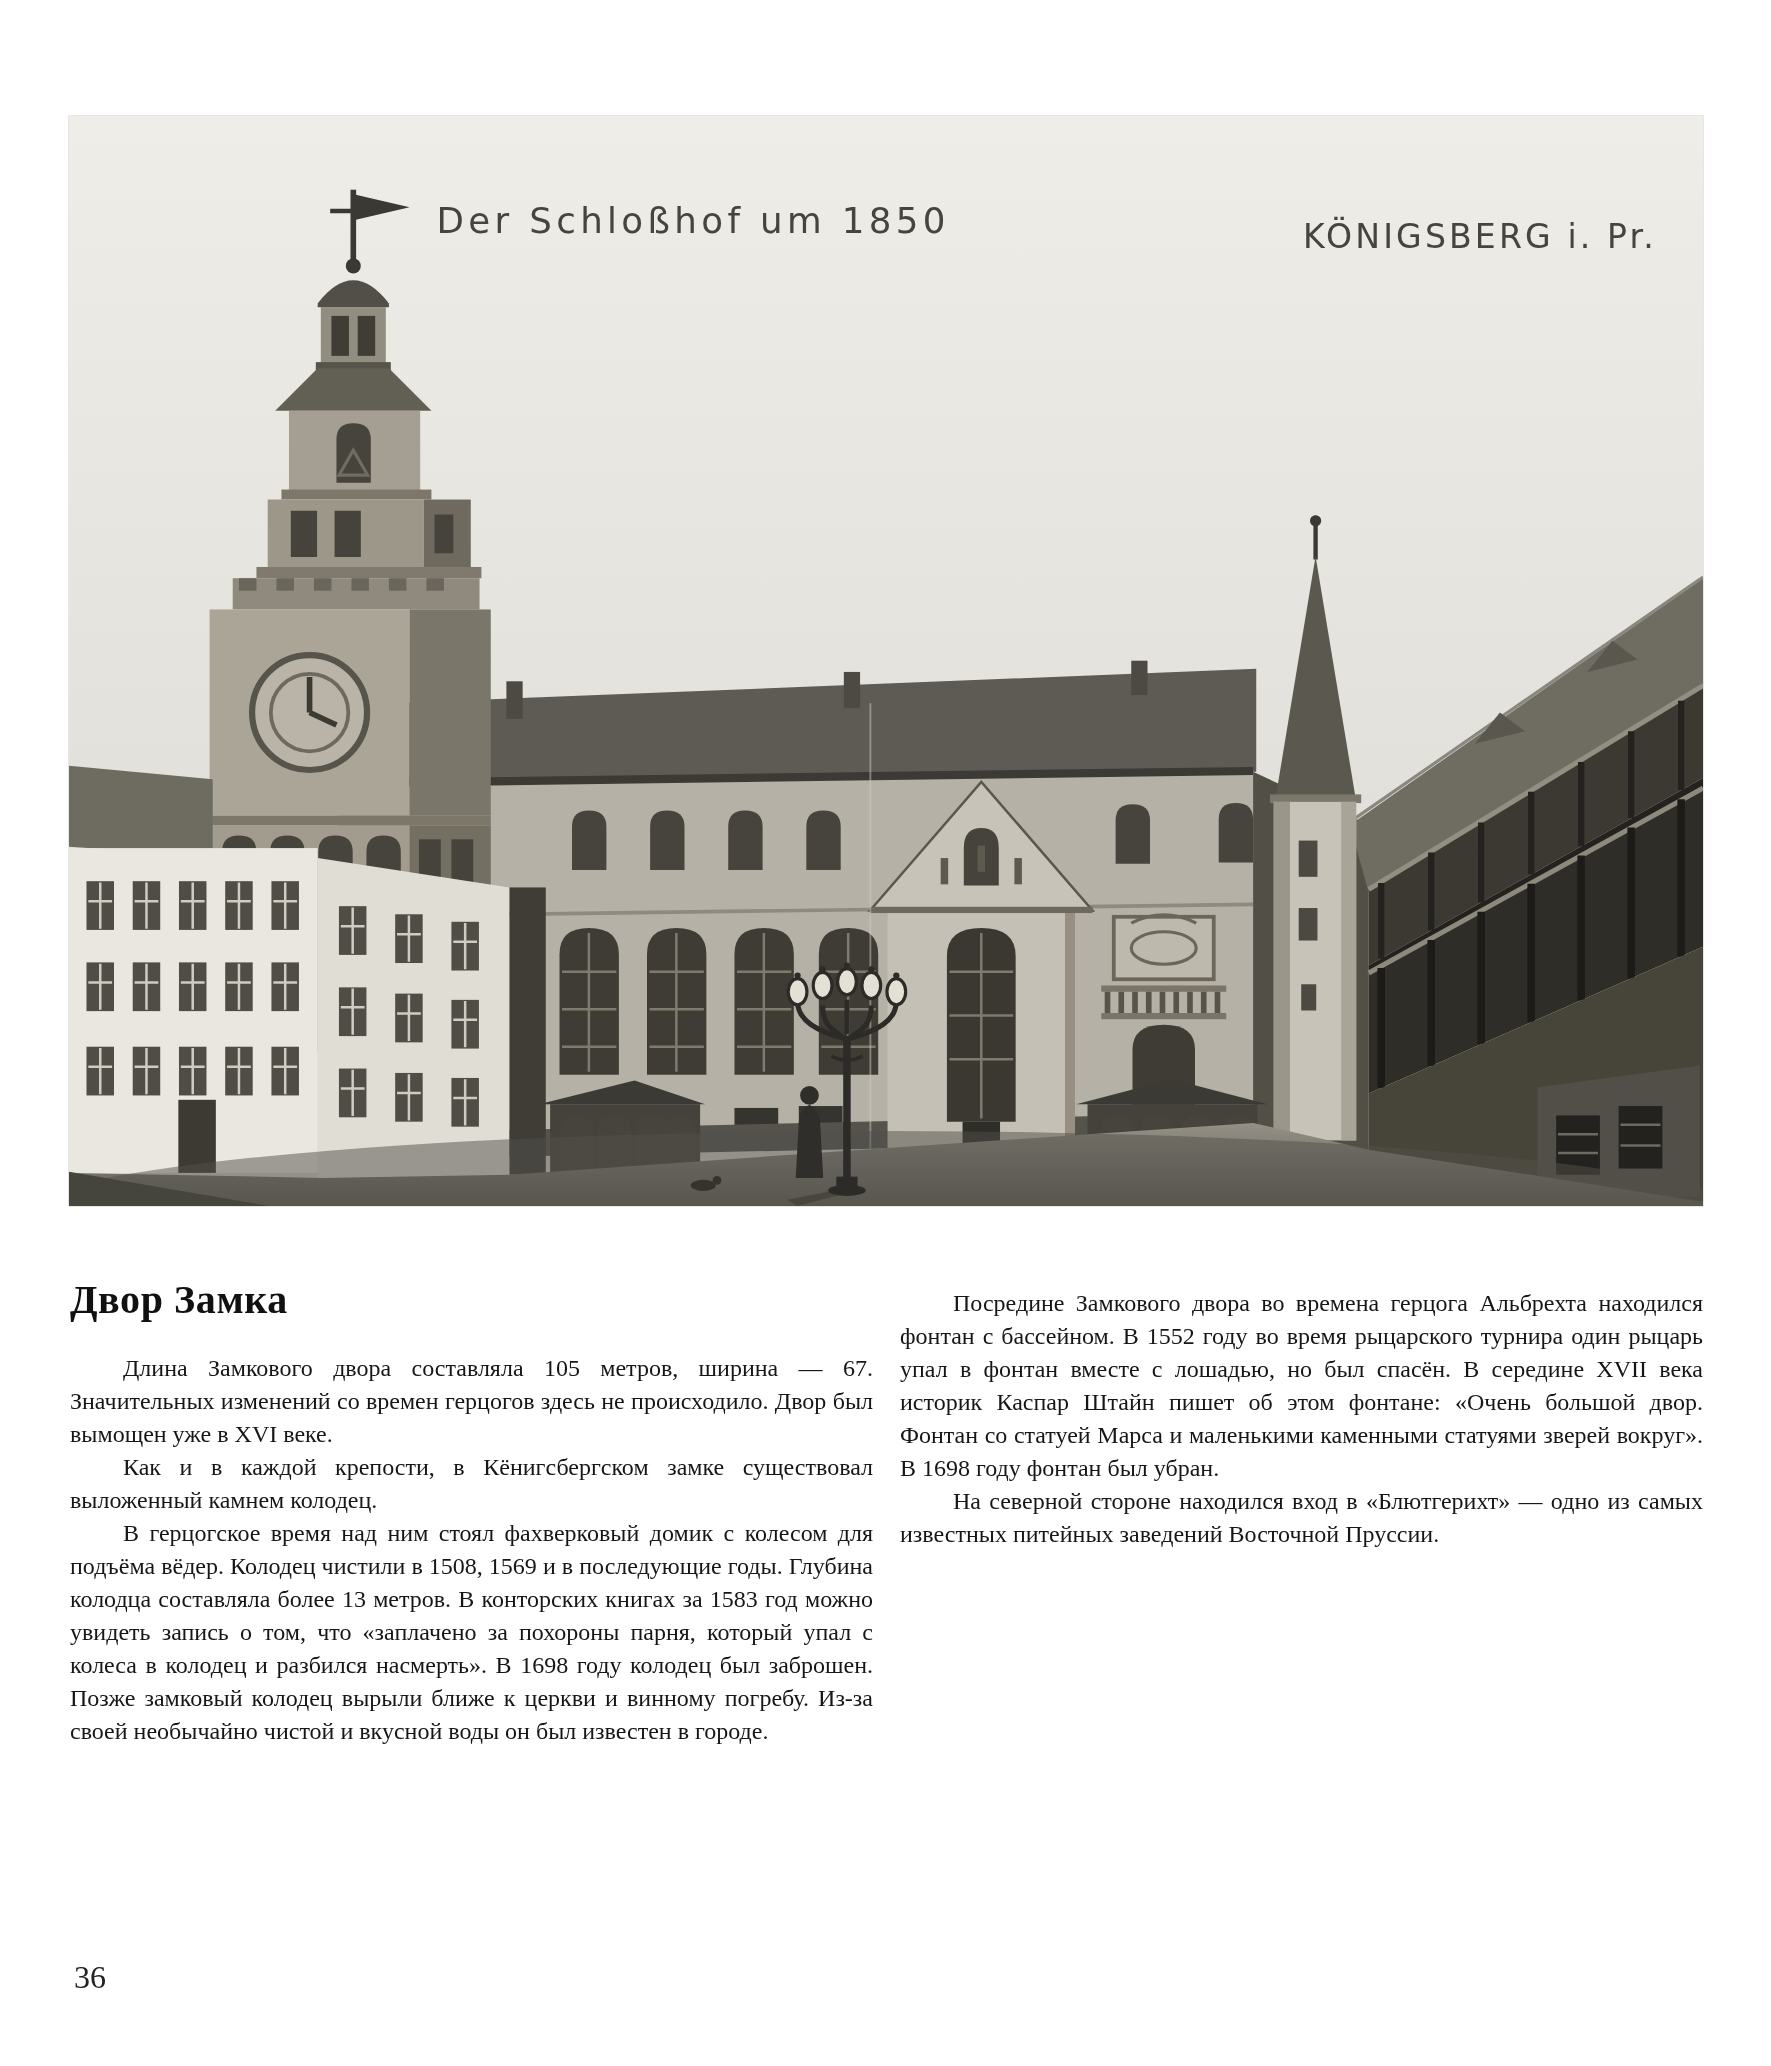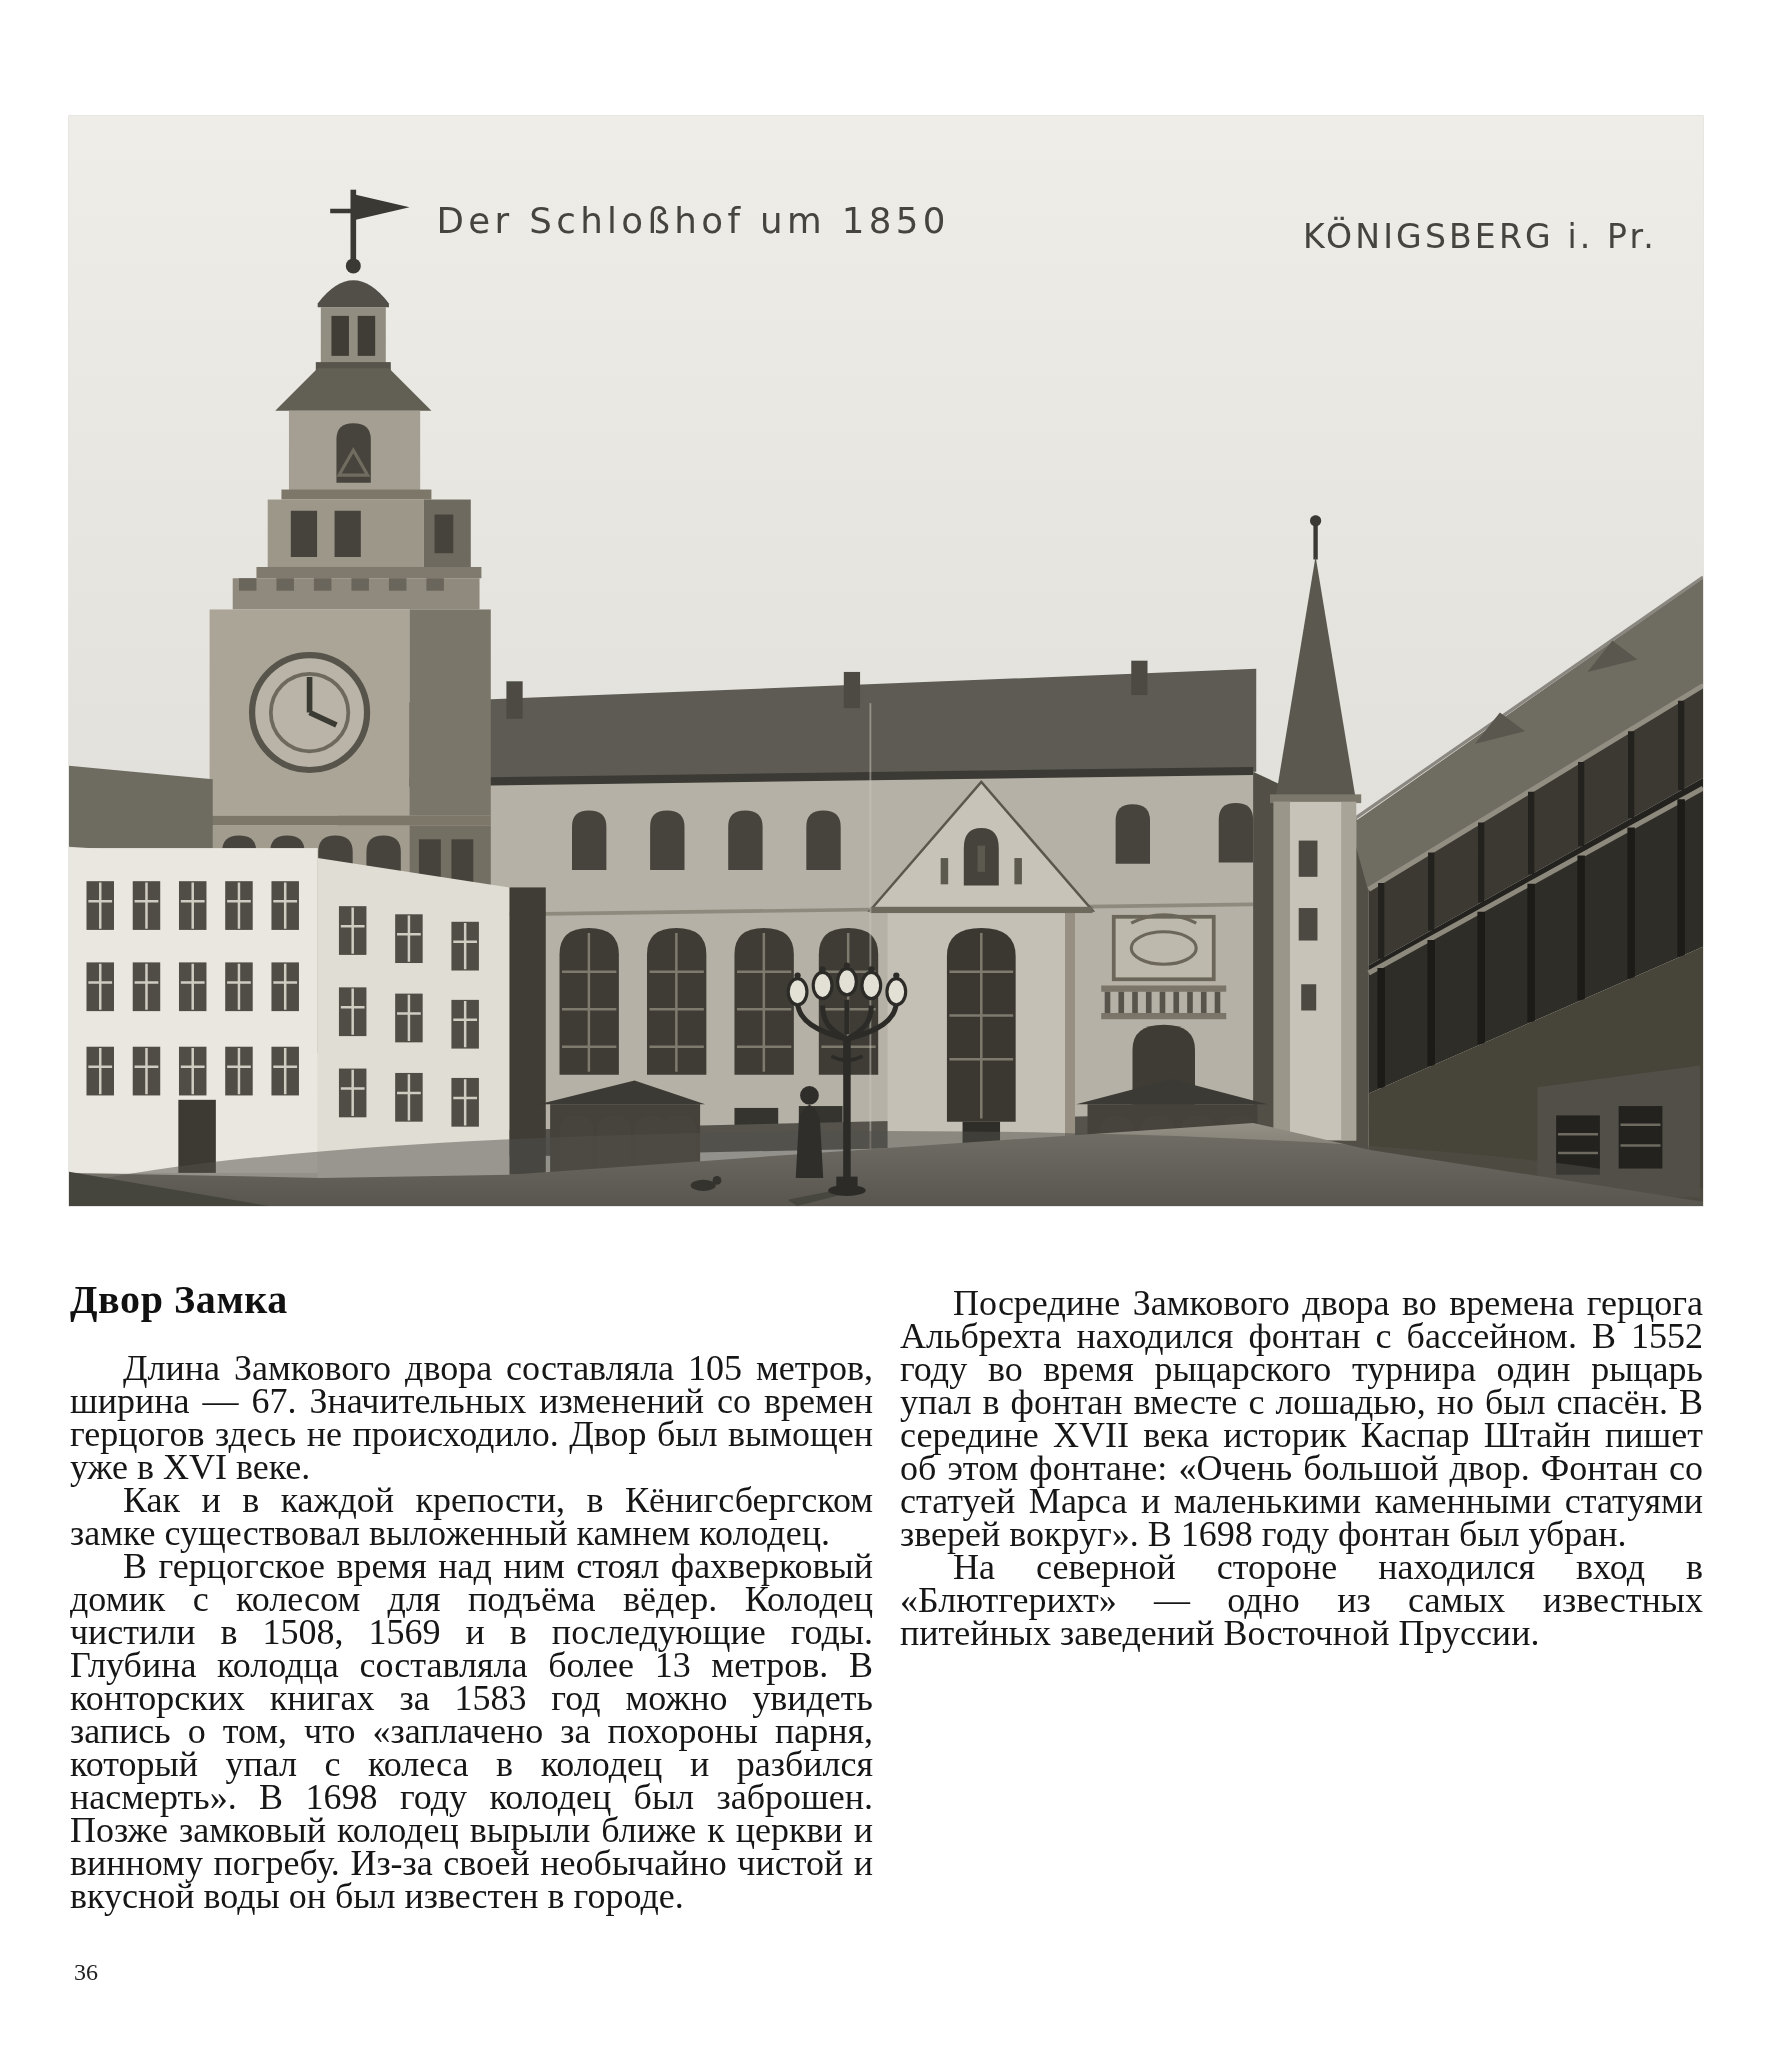--- a/index.html
+++ b/index.html
@@ -6,22 +6,22 @@
   .page{position:relative;width:1771px;height:2066px;background:#ffffff;
         font-family:"Liberation Serif",serif;color:#161616;overflow:hidden;}
   .postcard{position:absolute;left:69px;top:116px;width:1634px;height:1090px;margin:0;
             background:#0ea5e9;box-shadow:0 0 0 0.6px #d8d6cf;text-align:right;}
   .postcard svg{display:block;width:100%;height:100%;}
   .column{position:absolute;width:803px;text-align:justify;}
   .col-left{left:70px;top:1272px;}
   .col-right{left:900px;top:1287px;}
   h1.title{font-size:40px;line-height:55px;margin:0 0 25px 0;font-weight:bold;
            letter-spacing:0.6px;color:#111111;}
-  p.body{font-size:36px;line-height:33px;margin:0;text-indent:53px;}
-  .pageno{position:absolute;left:74px;top:1959px;font-size:24px;color:#222222;}
+  p.body{font-size:24px;line-height:33px;margin:0;text-indent:53px;}
+  .pageno{position:absolute;left:74px;top:1959px;font-size:32px;color:#222222;}
 </style>
 </head>
 <body>
 
 <div class="page">
 
   <figure class="postcard">
     <svg viewBox="0 0 2615 1745" preserveAspectRatio="none">
       <defs>
         <linearGradient id="skyg" x1="0" y1="0" x2="0" y2="1">

